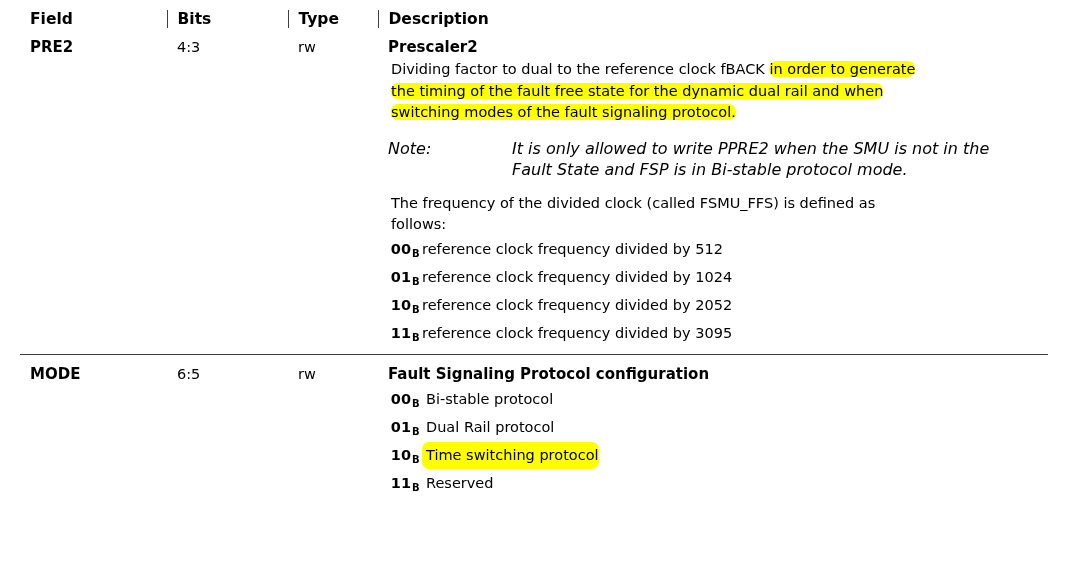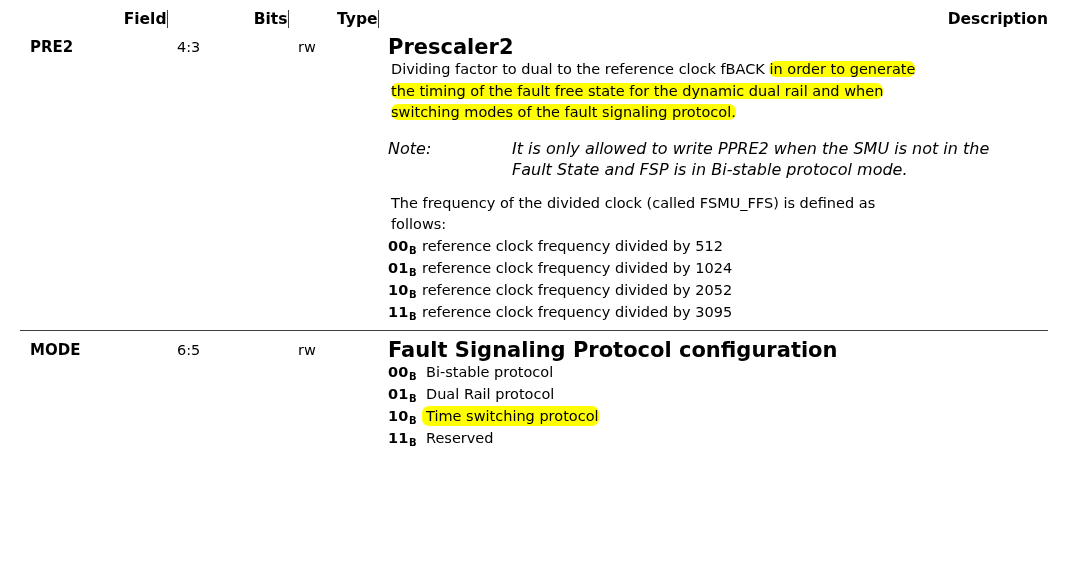--- a/index.html
+++ b/index.html
@@ -45,21 +45,21 @@
   }
 
   
   thead th {
     border-top: 1.4px solid #3f3f3f;
     border-bottom: 1.4px solid #3f3f3f;
     font-weight: bold;
     font-size: 15.5px;
     line-height: 18px;
     padding: 8px 0 9px 0;
-    text-align: right;
+    text-align: left;
     margin-top: 10px;
   }
   thead th.hcell-field { padding-left: 10px; }
   thead th.hcell-bits,
   thead th.hcell-type,
   thead th.hcell-desc {
     border-left: 1.1px solid #3f3f3f;
     padding-left: 10px;
   }
 
@@ -86,21 +86,21 @@
     padding-top: 9px;
     padding-bottom: 6px;
   }
   tbody tr.row-sep > td {
     border-top: 1.4px solid #3f3f3f;
   }
 
   
   .d-title {
     font-weight: bold;
-    font-size: 21px;
+    font-size: 15px;
     line-height: 21px;
     margin: 0 0 1px 0;
   }
   .d-para {
     margin: 0;
     font-size: 14.5px;
     line-height: 21.5px;
     padding-left: 3px;
   }
 
@@ -129,21 +129,22 @@
 
   .d-list {
     margin: 0;
     padding: 0;
     list-style: none;
   }
   .d-list li {
     display: flex;
     align-items: baseline;
     font-size: 14.5px;
-    line-height: 20px;
+    line-height: 27px;
+    text-align: center;
   }
   .code {
     flex: 0 0 34px;
     font-weight: bold;
     letter-spacing: 0.2px;
   }
   .code sub {
     font-weight: bold;
     font-size: 10px;
     vertical-align: baseline;

